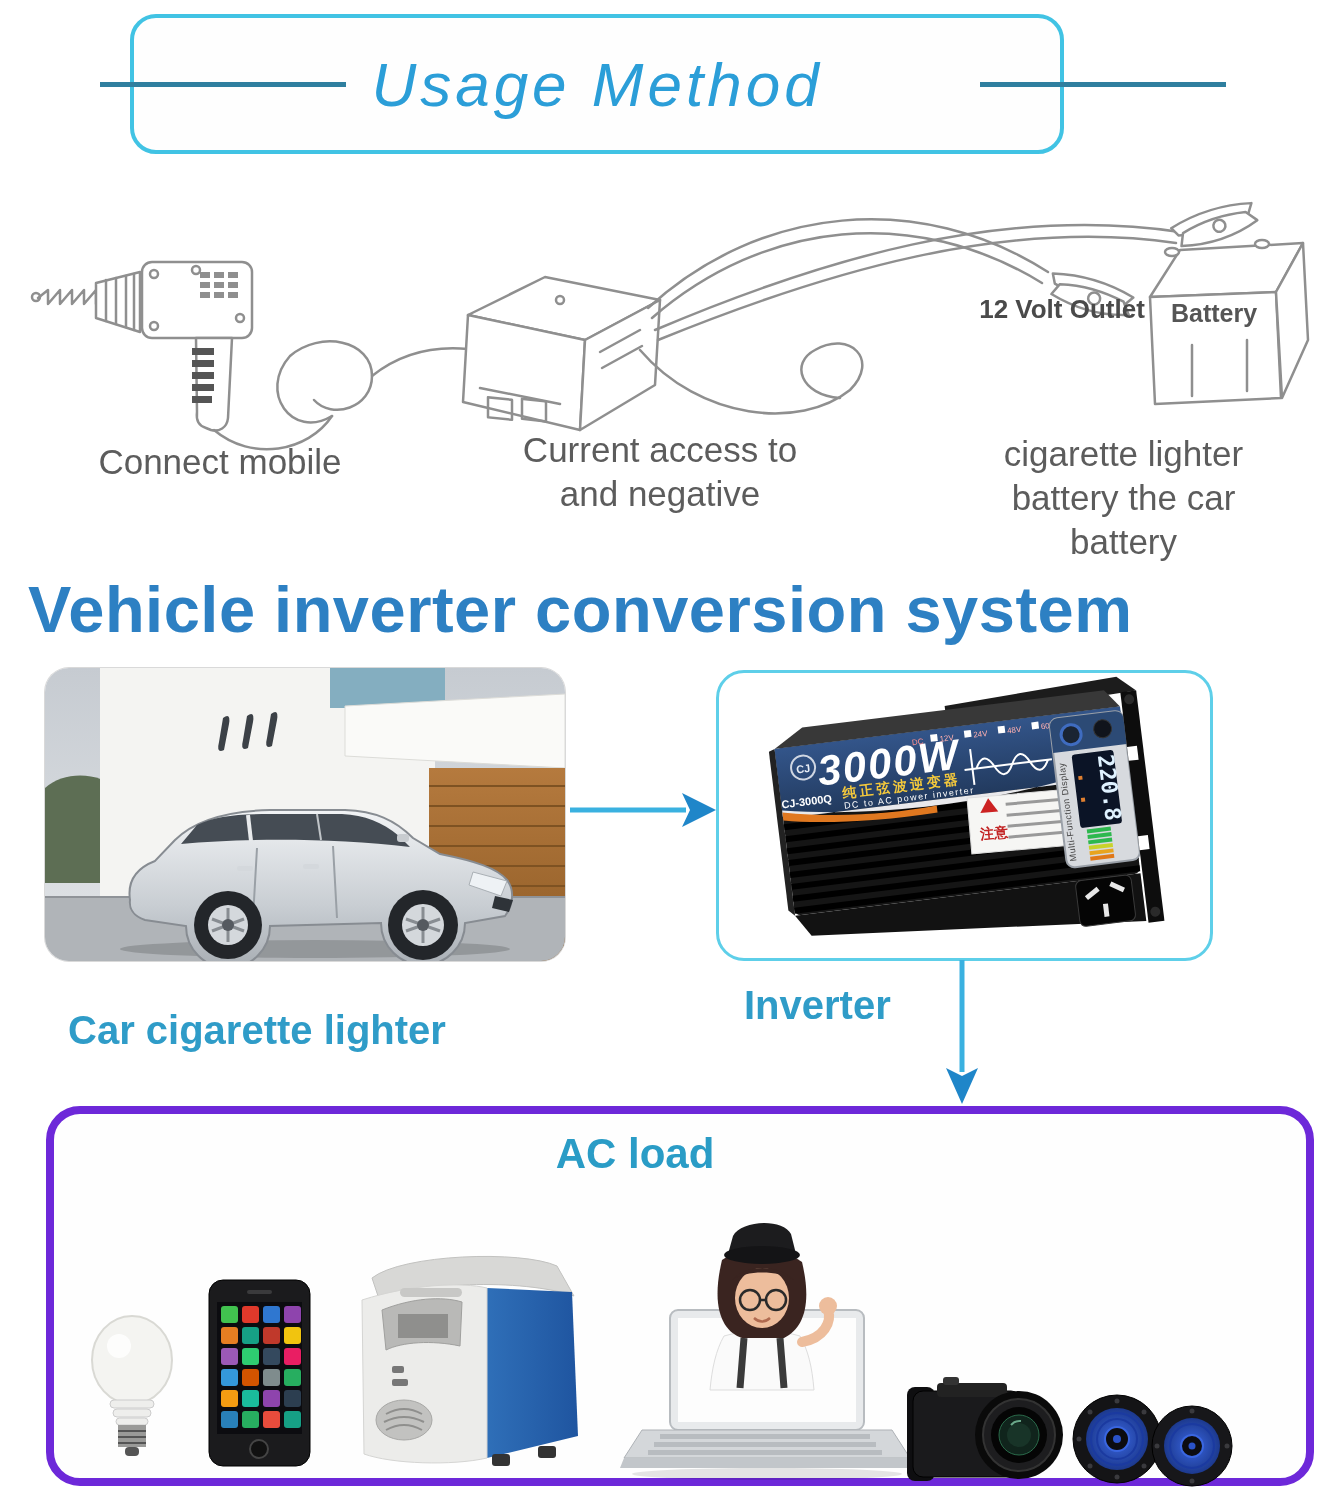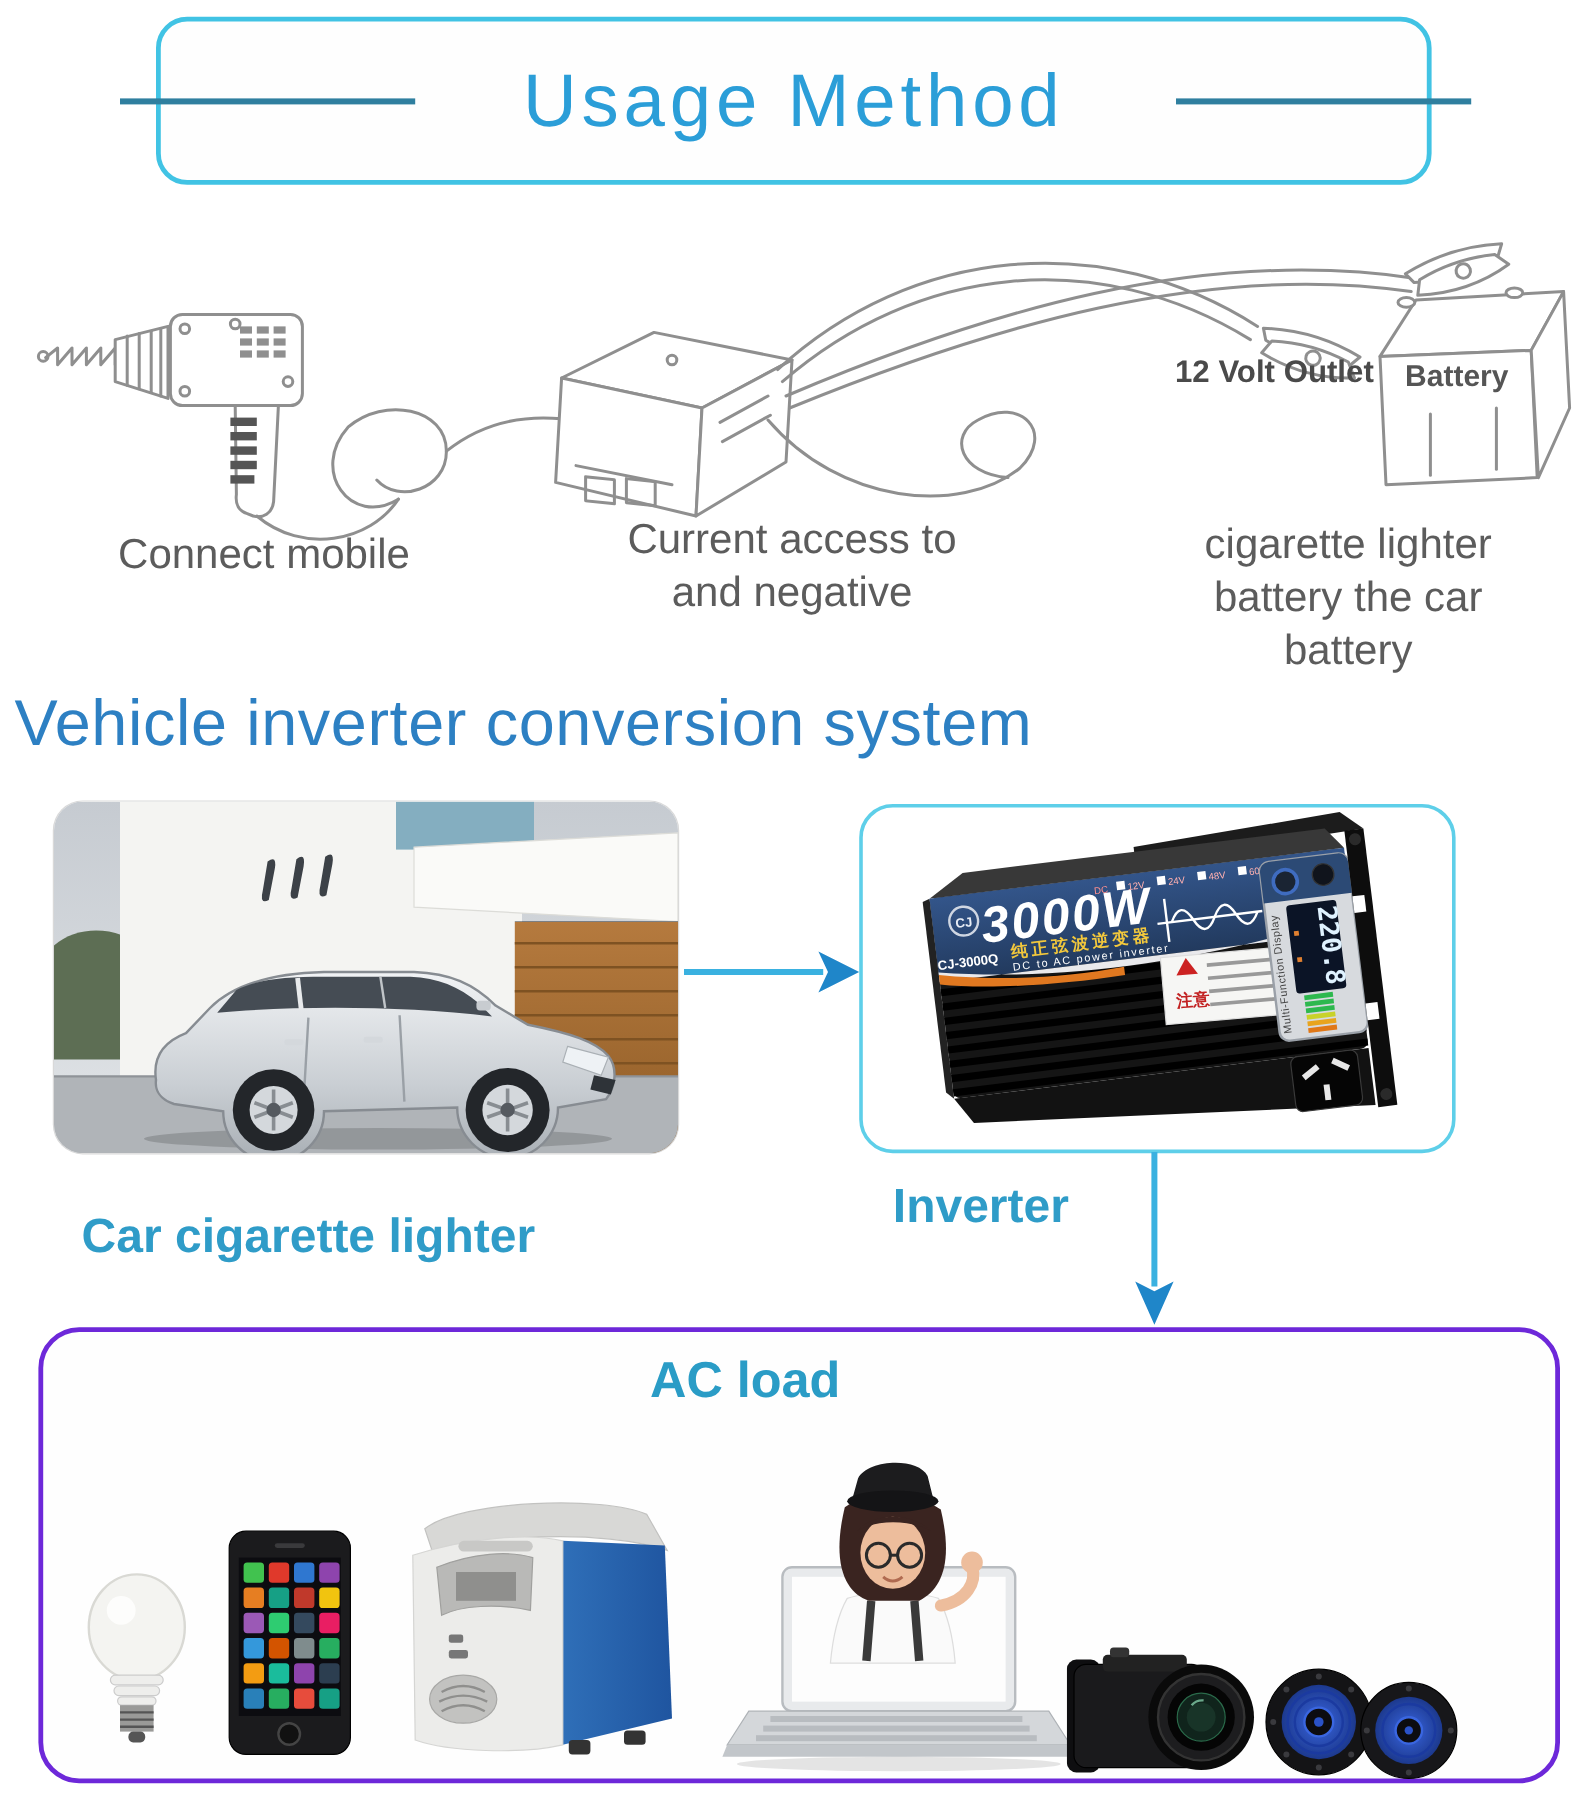--- a/index.html
+++ b/index.html
@@ -1,35 +1,35 @@
 <!DOCTYPE html>
 <html><head>
 <meta charset="utf-8">
 <style>
   html,body{margin:0;padding:0;background:#ffffff;}
   body{width:1327px;height:1500px;position:relative;font-family:"Liberation Sans",sans-serif;overflow:hidden;}
   .abs{position:absolute;}
   
-  .um-box{position:absolute;left:130px;top:14px;width:1063px;height:140px;border:4px solid #41c3e4;
-          border-radius:26px;box-sizing:border-box;display:flex;align-items:center;justify-content:center;background:#fefefe;}
+  .um-box{position:absolute;left:130px;top:14px;width:934px;height:140px;border:4px solid #41c3e4;
+          border-radius:26px;box-sizing:border-box;display:flex;align-items:center;justify-content:center;background:#fefefe;font-style:italic;}
   .um-title{font-size:62px;color:#2b9ed8;letter-spacing:4px;font-weight:400;}
   .um-line{position:absolute;top:82px;height:5px;background:#2f7f9f;}
   .um-line.left{left:100px;width:246px;}
   .um-line.right{left:980px;width:246px;}
   
   .caption{position:absolute;color:#5c5c5c;font-size:35px;line-height:44px;text-align:center;}
-  .heading{position:absolute;left:12px;top:572px;font-size:54px;color:#2d80c3;font-weight:400;letter-spacing:0.5px;}
+  .heading{position:absolute;left:28px;top:572px;font-size:65px;color:#2d80c3;font-weight:700;letter-spacing:0.5px;}
   .label-blue{position:absolute;color:#2f9cc8;font-size:40px;font-weight:600;}
   
   .car-box{position:absolute;left:45px;top:668px;width:520px;height:293px;border-radius:24px;overflow:hidden;
            box-shadow:0 0 0 1px #d9d9d9;}
   .inv-box{position:absolute;left:716px;top:670px;width:497px;height:291px;border:3px solid #5ecfe9;
            border-radius:28px;box-sizing:border-box;background:#fff;overflow:hidden;}
   
-  .ac-box{position:absolute;left:32px;top:1106px;width:1268px;height:380px;border:4px solid #6d28d9;
+  .ac-box{position:absolute;left:46px;top:1106px;width:1268px;height:380px;border:8px solid #6d28d9;
           border-radius:34px;box-sizing:border-box;background:#fefefe;}
   .ac-title{position:absolute;top:16px;left:0;width:100%;text-align:center;transform:translateX(-45px);
             font-size:42px;color:#2a9cc6;font-weight:600;}
   .dev{position:absolute;}
   svg{display:block;}
 </style>
 </head>
 <body>
 
 <div class="um-box">

